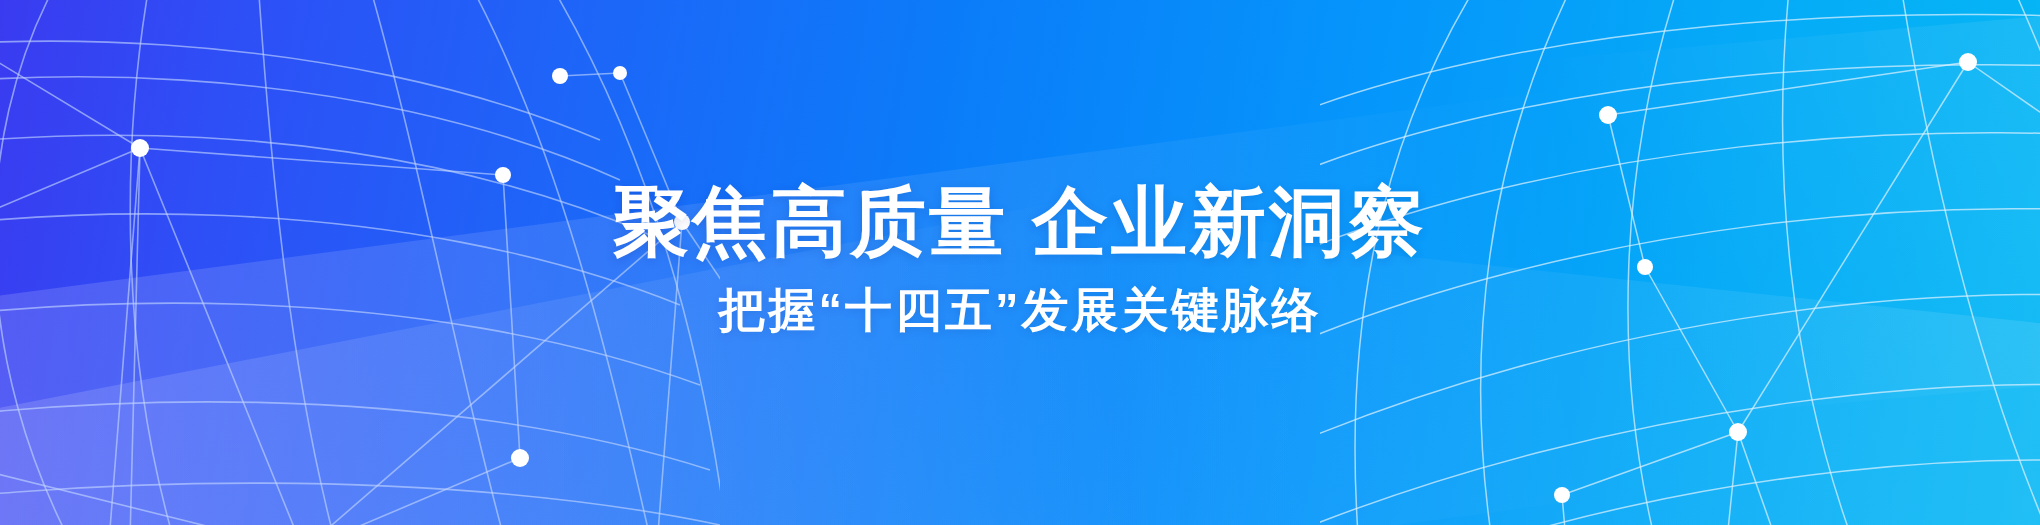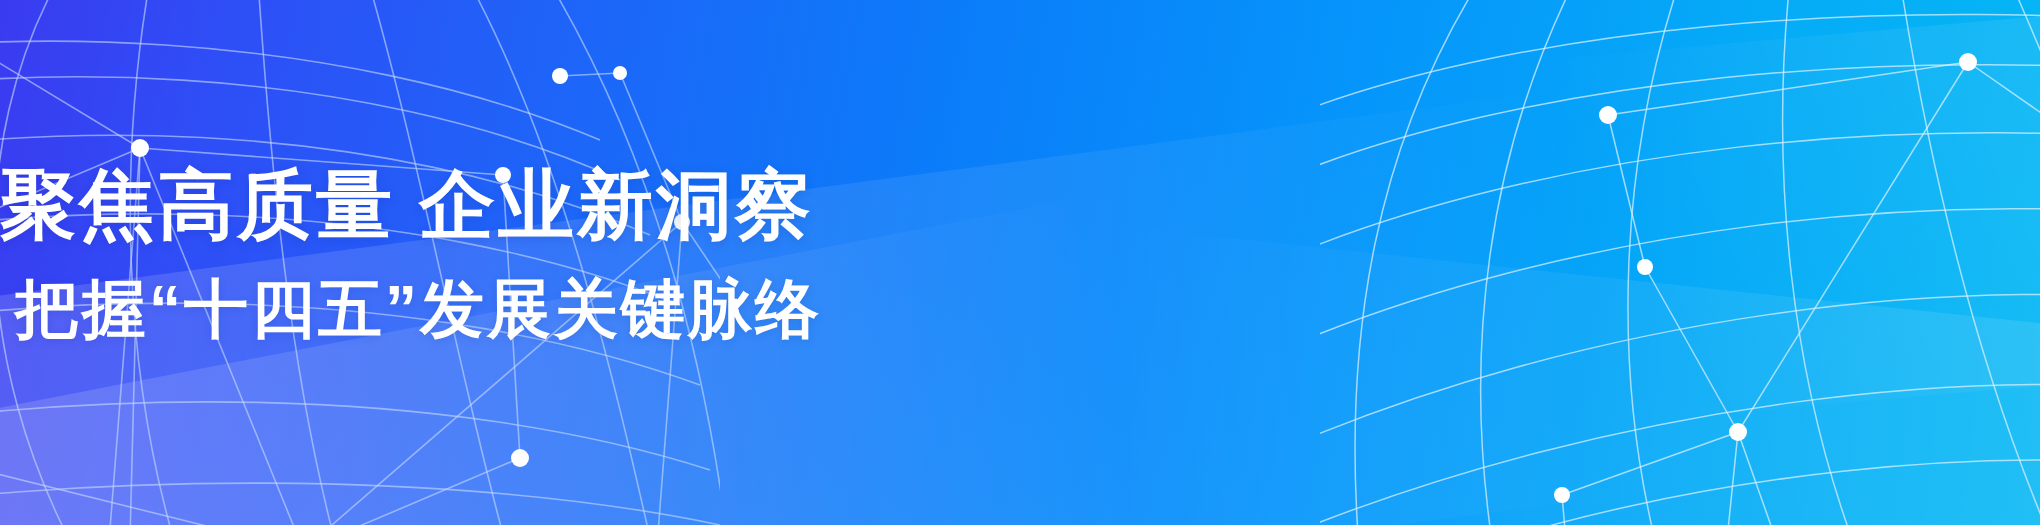--- a/index.html
+++ b/index.html
@@ -71,41 +71,41 @@
   .globe-left  { left: -180px;  width: 900px; }
   .globe-right { right: -180px; width: 900px; }
   .content {
     position: absolute;
     left: 0;
     top: 0;
     width: 100%;
     height: 100%;
     display: flex;
     flex-direction: column;
-    align-items: flex-start;
+    align-items: center;
     justify-content: center;
   }
   .title {
     color: #ffffff;
     font-size: 76px;
     font-weight: bold;
     letter-spacing: 3px;
     line-height: 1.05;
     white-space: nowrap;
     margin: 0 0 14px 0;
     text-shadow: 0 2px 10px rgba(10,40,140,0.18);
   }
   .subtitle {
     color: #ffffff;
-    font-size: 64px;
+    font-size: 47px;
     font-weight: bold;
     letter-spacing: 3px;
     line-height: 1.1;
     white-space: nowrap;
-    margin: 15px;
+    margin: 8px;
     text-shadow: 0 2px 8px rgba(10,40,140,0.15);
   }
 </style>
 </head>
 <body>
 
 <div id="banner">
 
   <div class="sweep sweep-a"></div>
   <div class="sweep sweep-b"></div>

